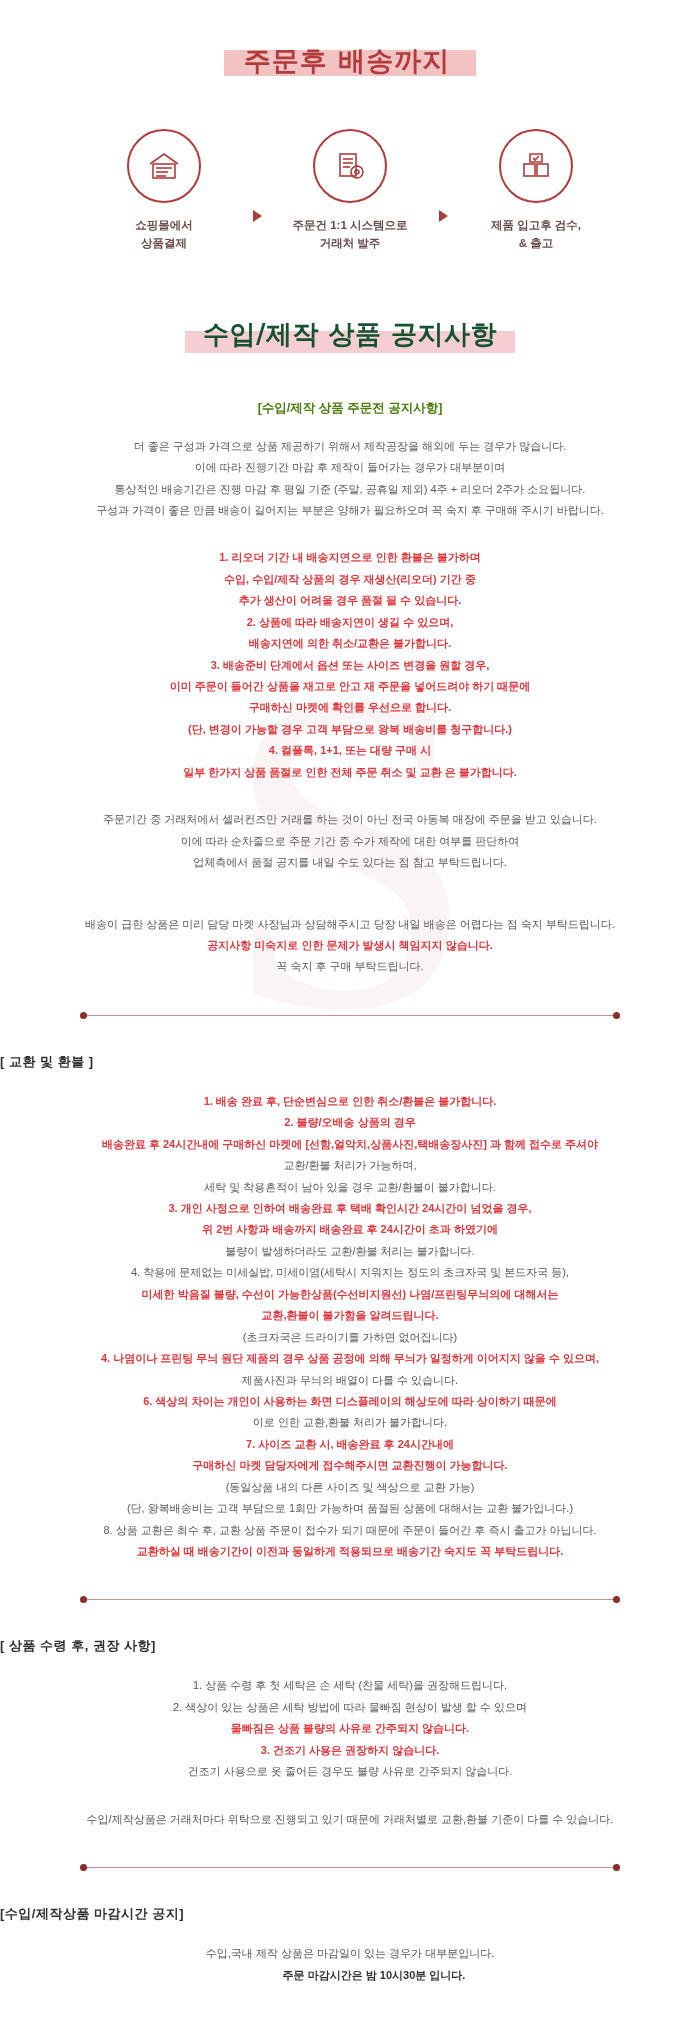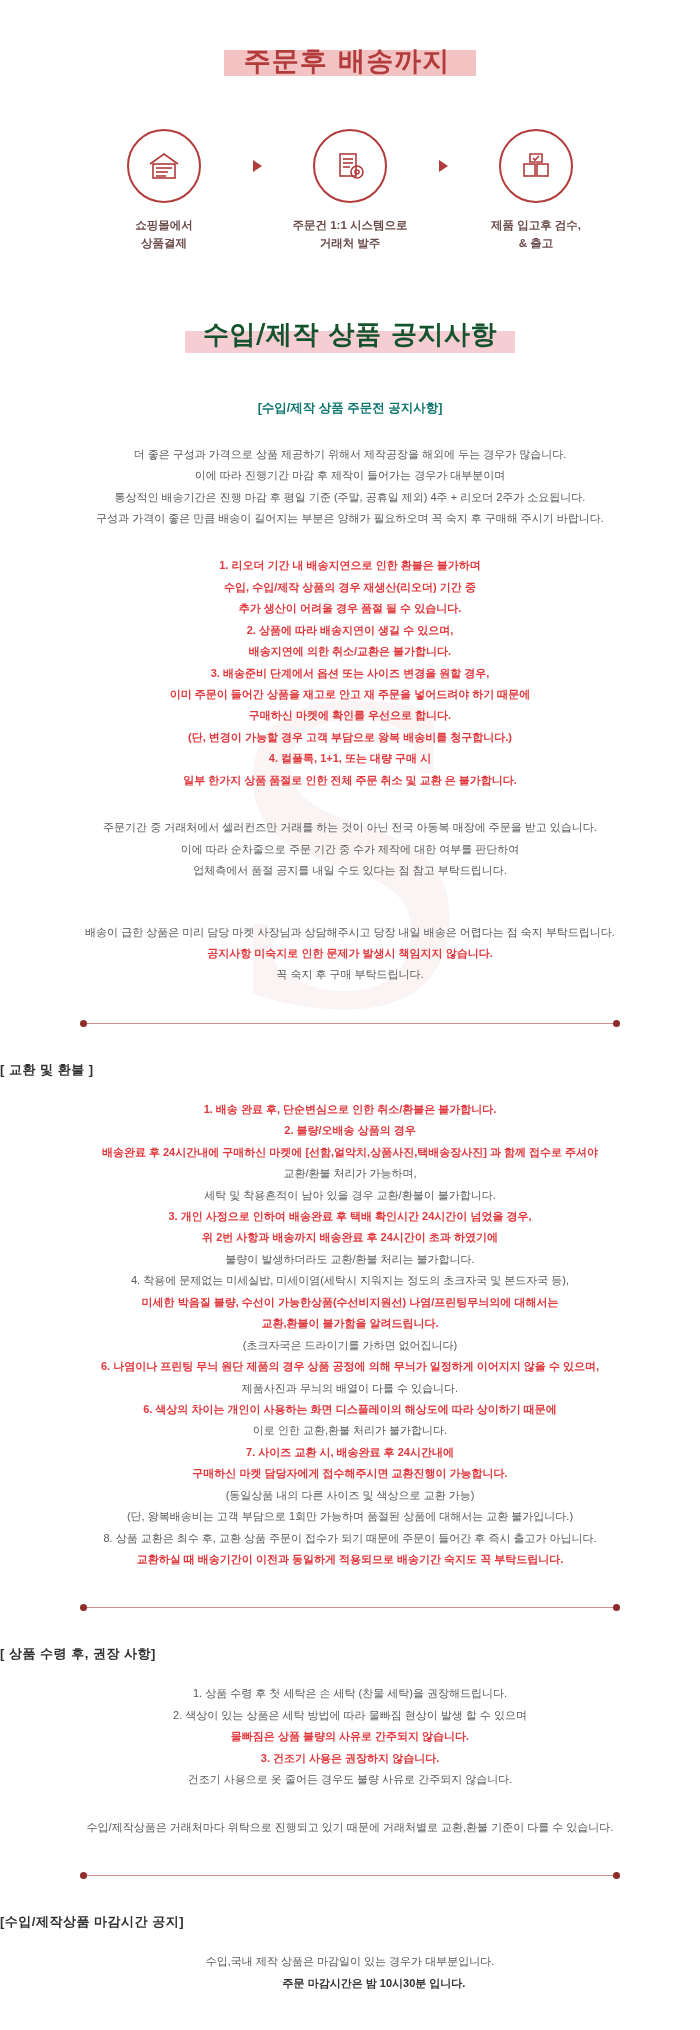--- a/index.html
+++ b/index.html
@@ -60,21 +60,21 @@
     letter-spacing: 1px;
     color: #b23b3b;
     font-family: "DejaVu Sans", sans-serif;
   }
 
   
   .process {
     margin-top: 44px;
     display: flex;
     justify-content: center;
-    align-items: flex-start;
+    align-items: flex-end;
     gap: 0;
   }
   .step {
     width: 152px;
     text-align: center;
   }
   .circle {
     width: 74px; height: 74px;
     border: 2px solid #b23b3b;
     border-radius: 50%;
@@ -130,22 +130,22 @@
     color: #14532d;
     letter-spacing: 0.5px;
     font-family: "DejaVu Sans", sans-serif;
   }
 
   
   .block { text-align: center; }
   .h-strong {
     font-size: 12.5px;
     font-weight: bold;
-    color: #0f766e;
-    margin: 0 0 26px 0;
+    color: #4d7c0f;
+    margin: 0 0 18px 0;
     line-height: 1.6;
   }
   p.t {
     font-size: 11px;
     line-height: 1.95;
     margin: 0;
     color: #585858;
   }
   .red { color: #e0393e; font-weight: bold; }
   .dark { color: #333; font-weight: bold; margin-left: 48px; }
@@ -339,21 +339,21 @@
       </p>
 
       <p class="t item">
         <span>4. 착용에 문제없는 미세실밥, 미세이염(세탁시 지워지는 정도의 초크자국 및 본드자국 등),</span><br>
         <span class="red">미세한 박음질 불량, 수선이 가능한상품(수선비지원선) 나염/프린팅무늬의에 대해서는</span><br>
         <span class="red">교환,환불이 불가함을 알려드립니다.</span><br>
         <span>(초크자국은 드라이기를 가하면 없어집니다)</span>
       </p>
 
       <p class="t item">
-        <span class="red">6. 나염이나 프린팅 무늬 원단 제품의 경우 상품 공정에 의해 무늬가 일정하게 이어지지 않을 수 있으며,</span><br>
+        <span class="red">4. 나염이나 프린팅 무늬 원단 제품의 경우 상품 공정에 의해 무늬가 일정하게 이어지지 않을 수 있으며,</span><br>
         <span>제품사진과 무늬의 배열이 다를 수 있습니다.</span>
       </p>
 
       <p class="t item">
         <span class="red">6. 색상의 차이는 개인이 사용하는 화면 디스플레이의 해상도에 따라 상이하기 때문에</span><br>
         <span>이로 인한 교환,환불 처리가 불가합니다.</span>
       </p>
 
       <p class="t item">
         <span class="red">7. 사이즈 교환 시, 배송완료 후 24시간내에</span><br>

